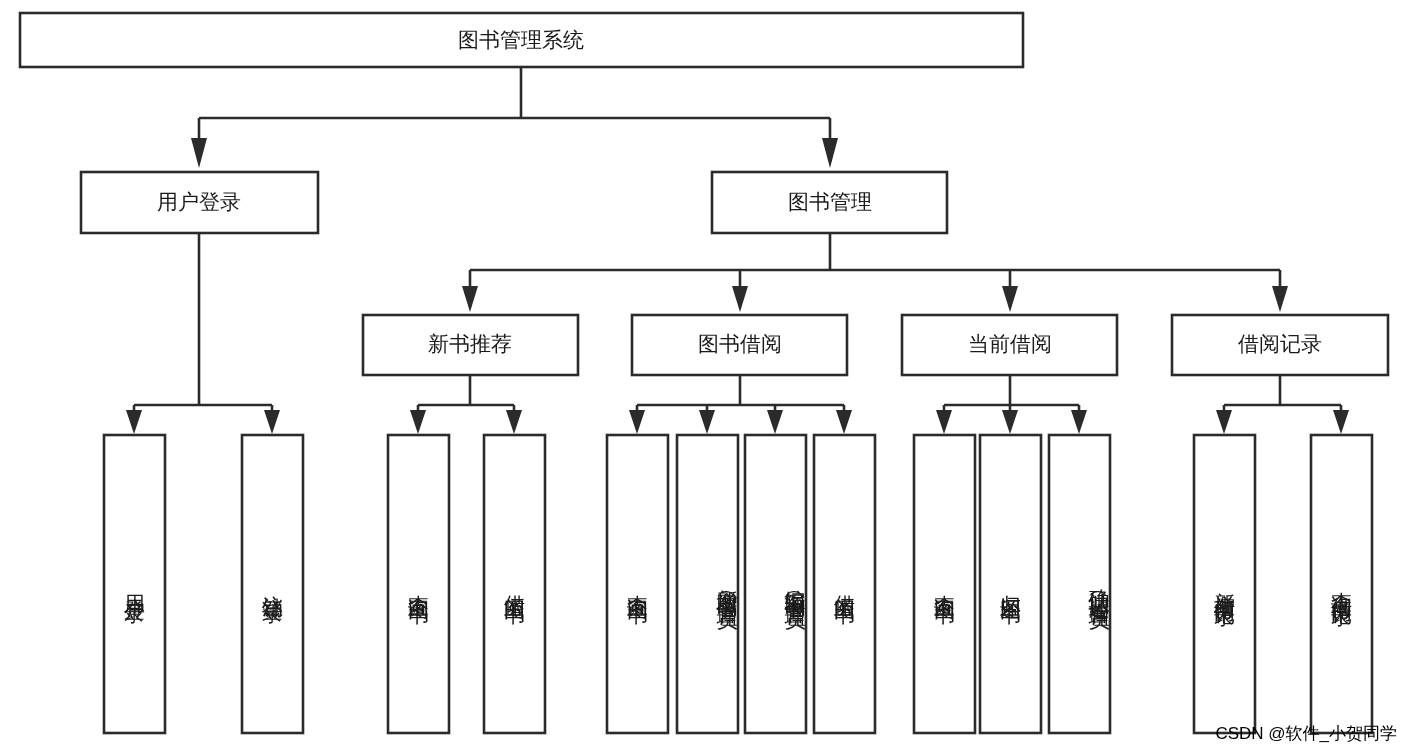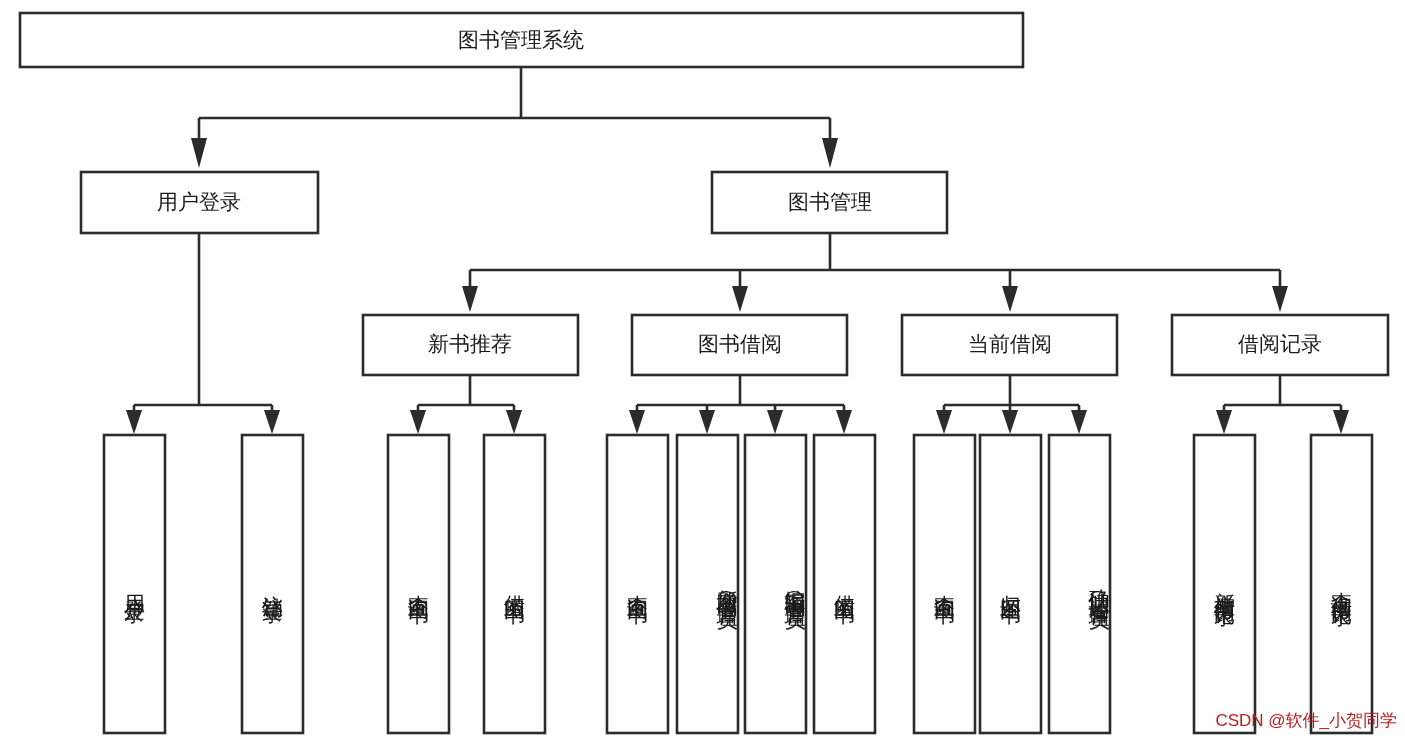--- a/index.html
+++ b/index.html
@@ -63,24 +63,24 @@
     justify-content: center;
     white-space: nowrap;
     pointer-events: none;
   }
   .leaf-label.centered {
     align-items: center;
   }
   .watermark {
     position: absolute;
     right: 8px;
-    bottom: 15px;
+    bottom: 2px;
     font-family: "Liberation Sans", "DejaVu Sans", sans-serif;
     font-size: 17px;
-    color: #b91c1c;
+    color: #000000;
     white-space: nowrap;
   }
 </style>
 </head>
 <body>
 
 <div id="diagram-root">
 
   <svg class="flow" viewBox="0 0 1405 747">
 

